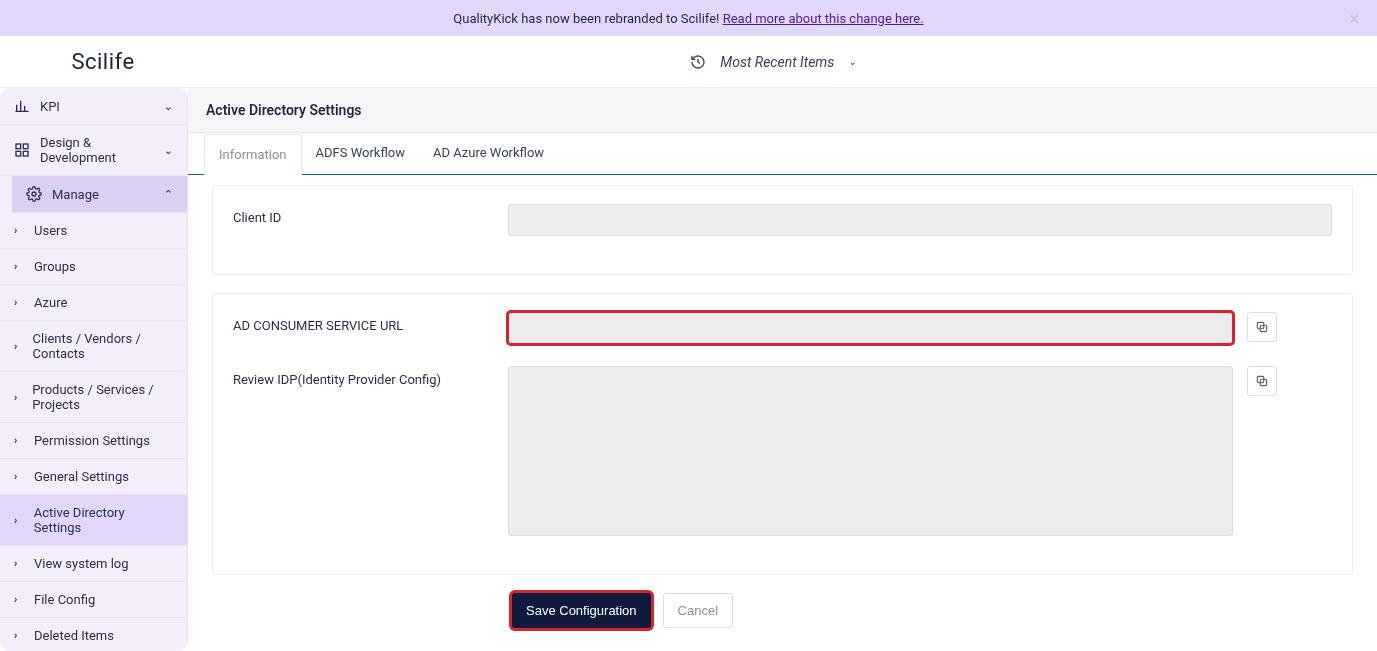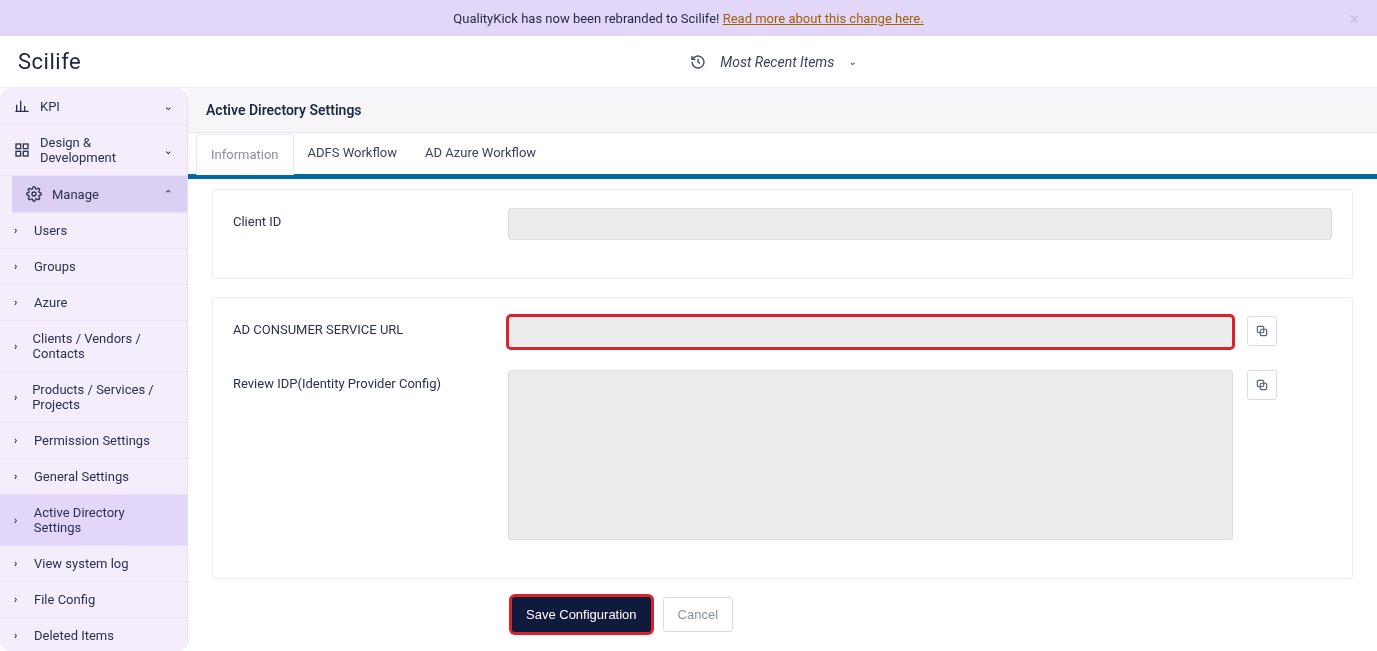--- a/index.html
+++ b/index.html
@@ -16,37 +16,38 @@
   .banner {
     background: #e2d6f9;
     color: #1f2945;
     display: flex;
     align-items: center;
     justify-content: center;
     height: 36px;
     font-size: 13px;
     position: relative;
   }
-  .banner a { color: #a16207; text-decoration: underline; }
+  .banner a { color: #4c1d95; text-decoration: underline; }
   .banner .close {
     position: absolute;
     right: 18px;
     top: 50%;
     transform: translateY(-50%);
     color: #c8bfe0;
     font-size: 18px;
     cursor: pointer;
   }
   
   .header {
     height: 52px;
     display: flex;
     align-items: center;
     border-bottom: 1px solid #eee;
     padding: 0 18px;
+    text-align: center;
   }
   .logo { flex: 0 0 170px; font-size: 22px; color: #1b2341; letter-spacing: 0.5px; }
   .header-center {
     flex: 1;
     display:flex;
     align-items:center;
     justify-content:center;
     gap:14px;
     color:#3a425e;
     font-size:14px;
@@ -110,22 +111,22 @@
   .page-title-bar {
     background:#f6f6f8;
     border-bottom:1px solid #e7e7ee;
     padding:14px 18px;
     font-size:14px;
     font-weight:600;
     color:#1f2945;
   }
   .tabs {
     display:flex;
-    border-bottom:5px solid #0369a1;
-    padding:0 8px;
+    border-bottom:1px solid #0369a1;
+    padding:0 16px;
   }
   .tab {
     padding:12px 14px;
     font-size:13px;
     color:#3a425e;
     cursor:pointer;
   }
   .tab.active {
     color:#8a8fa3;
     background:#fff;

